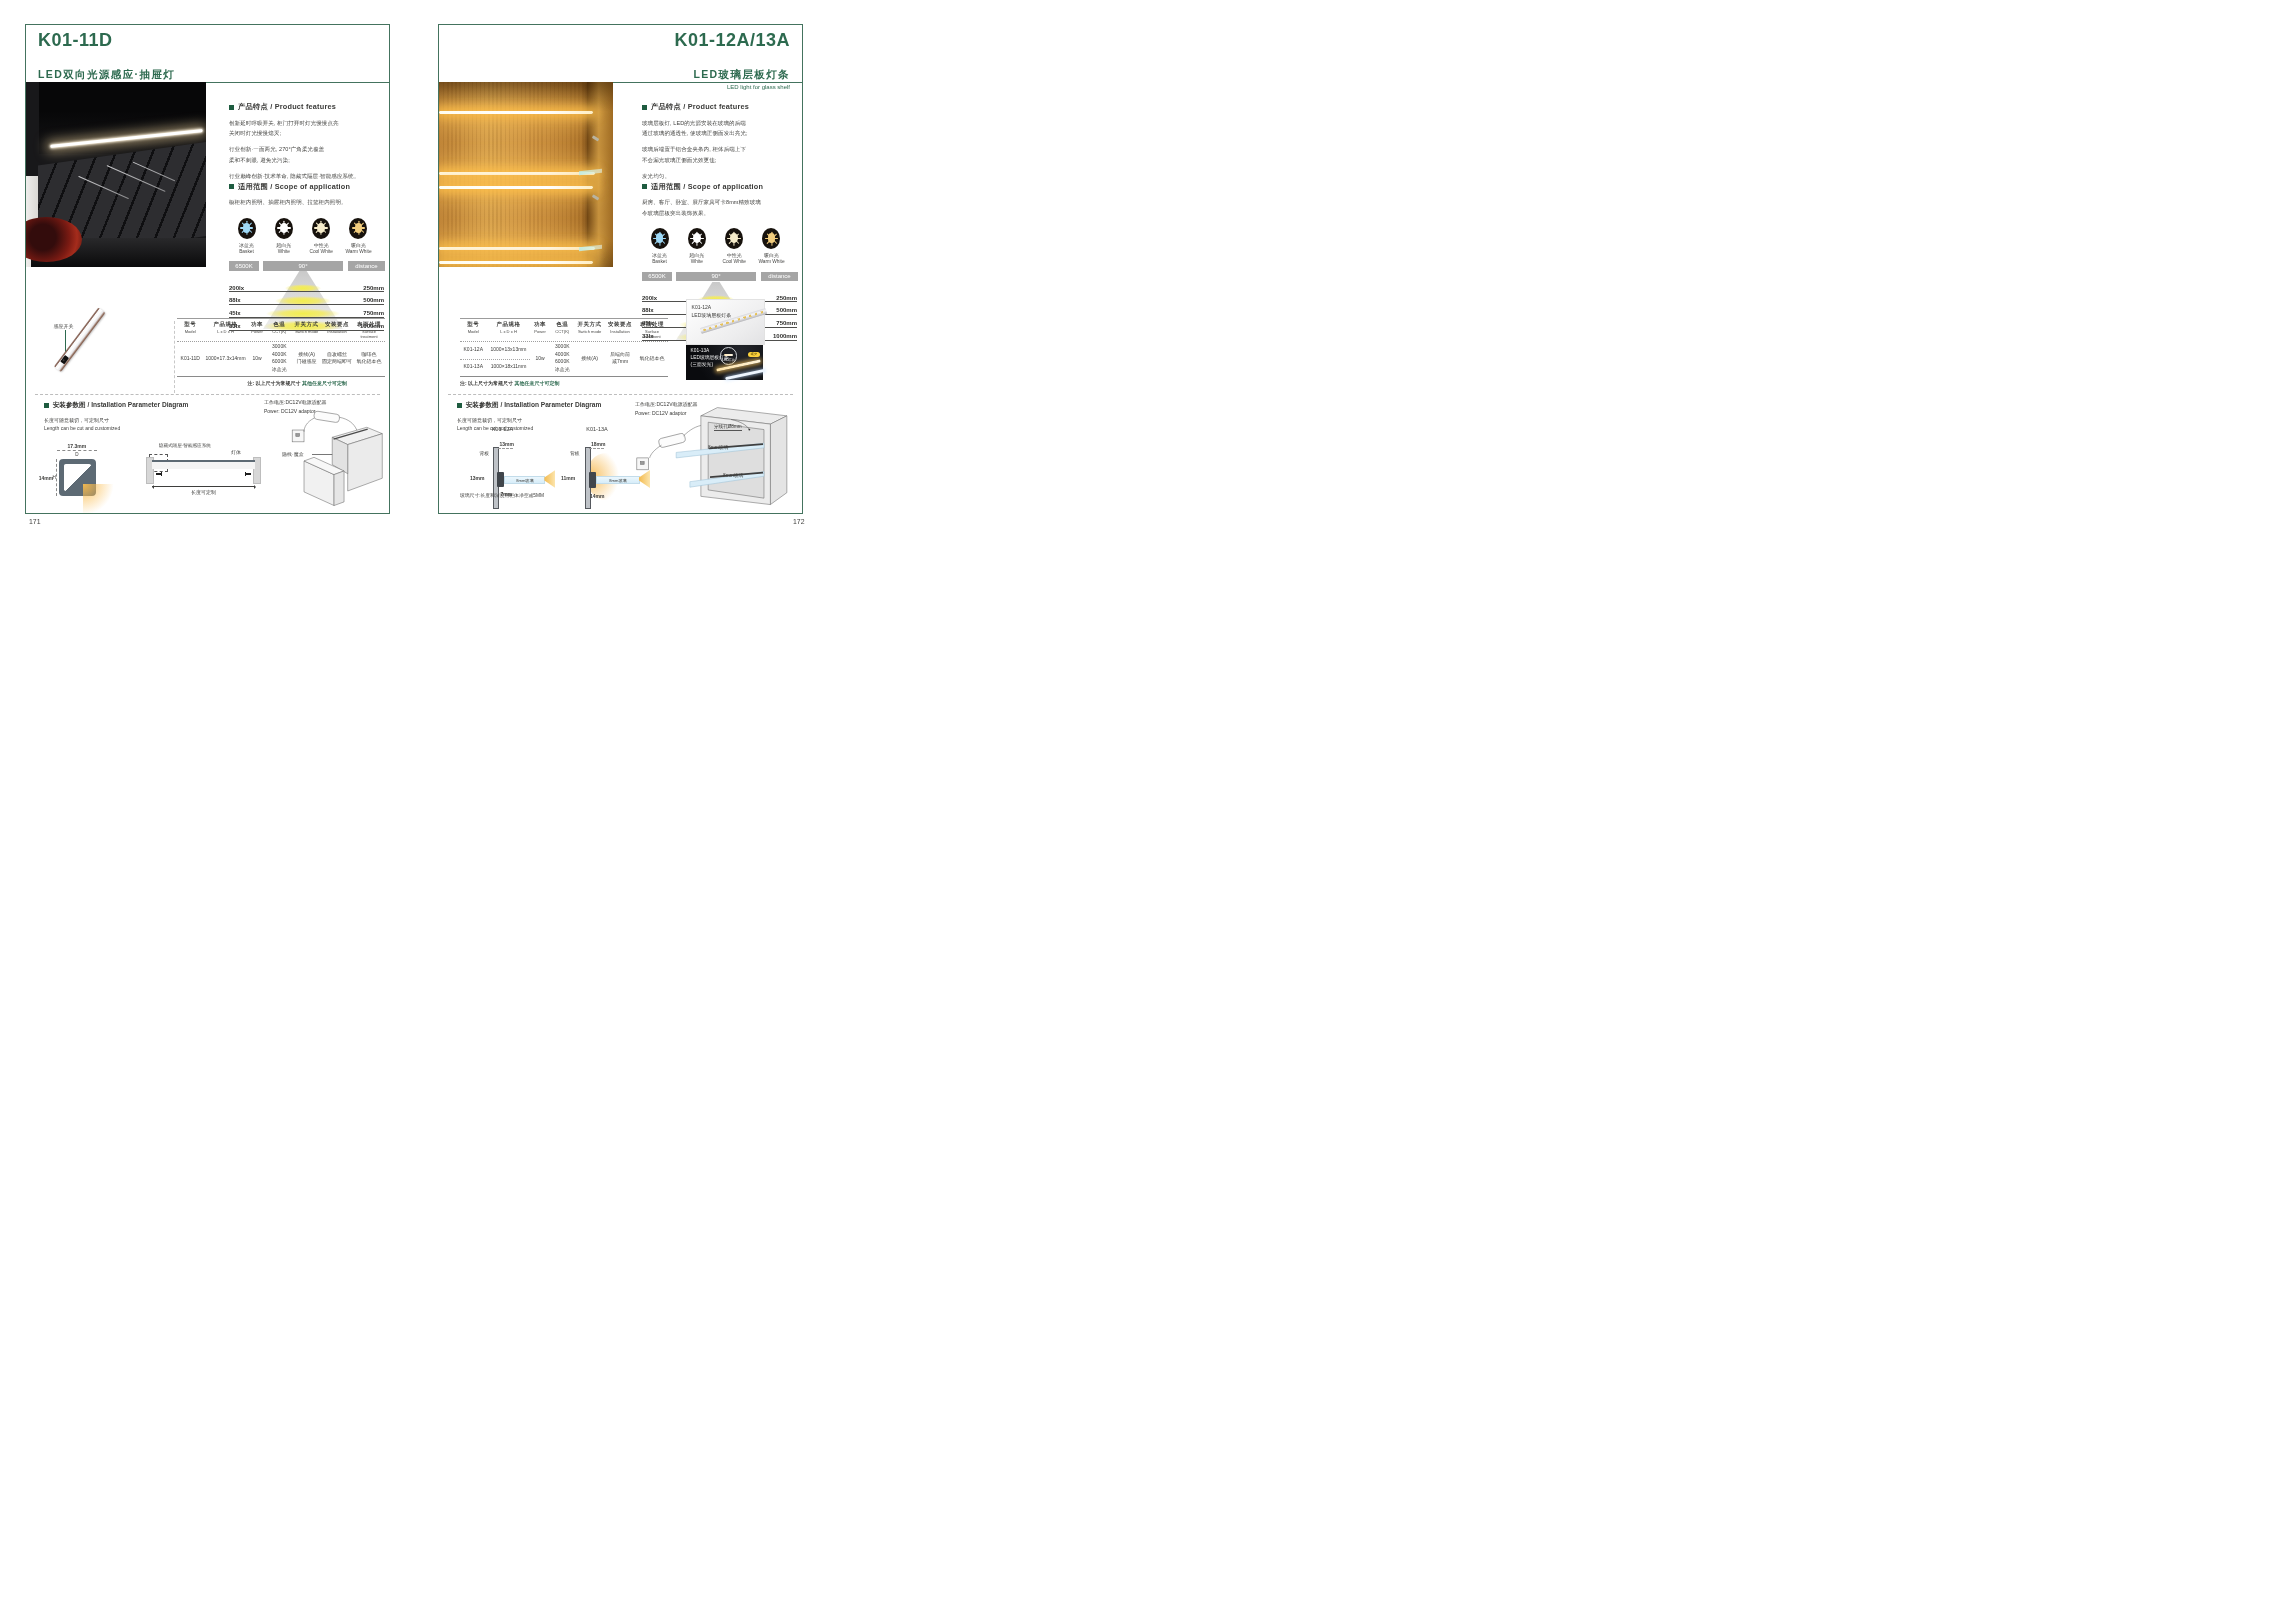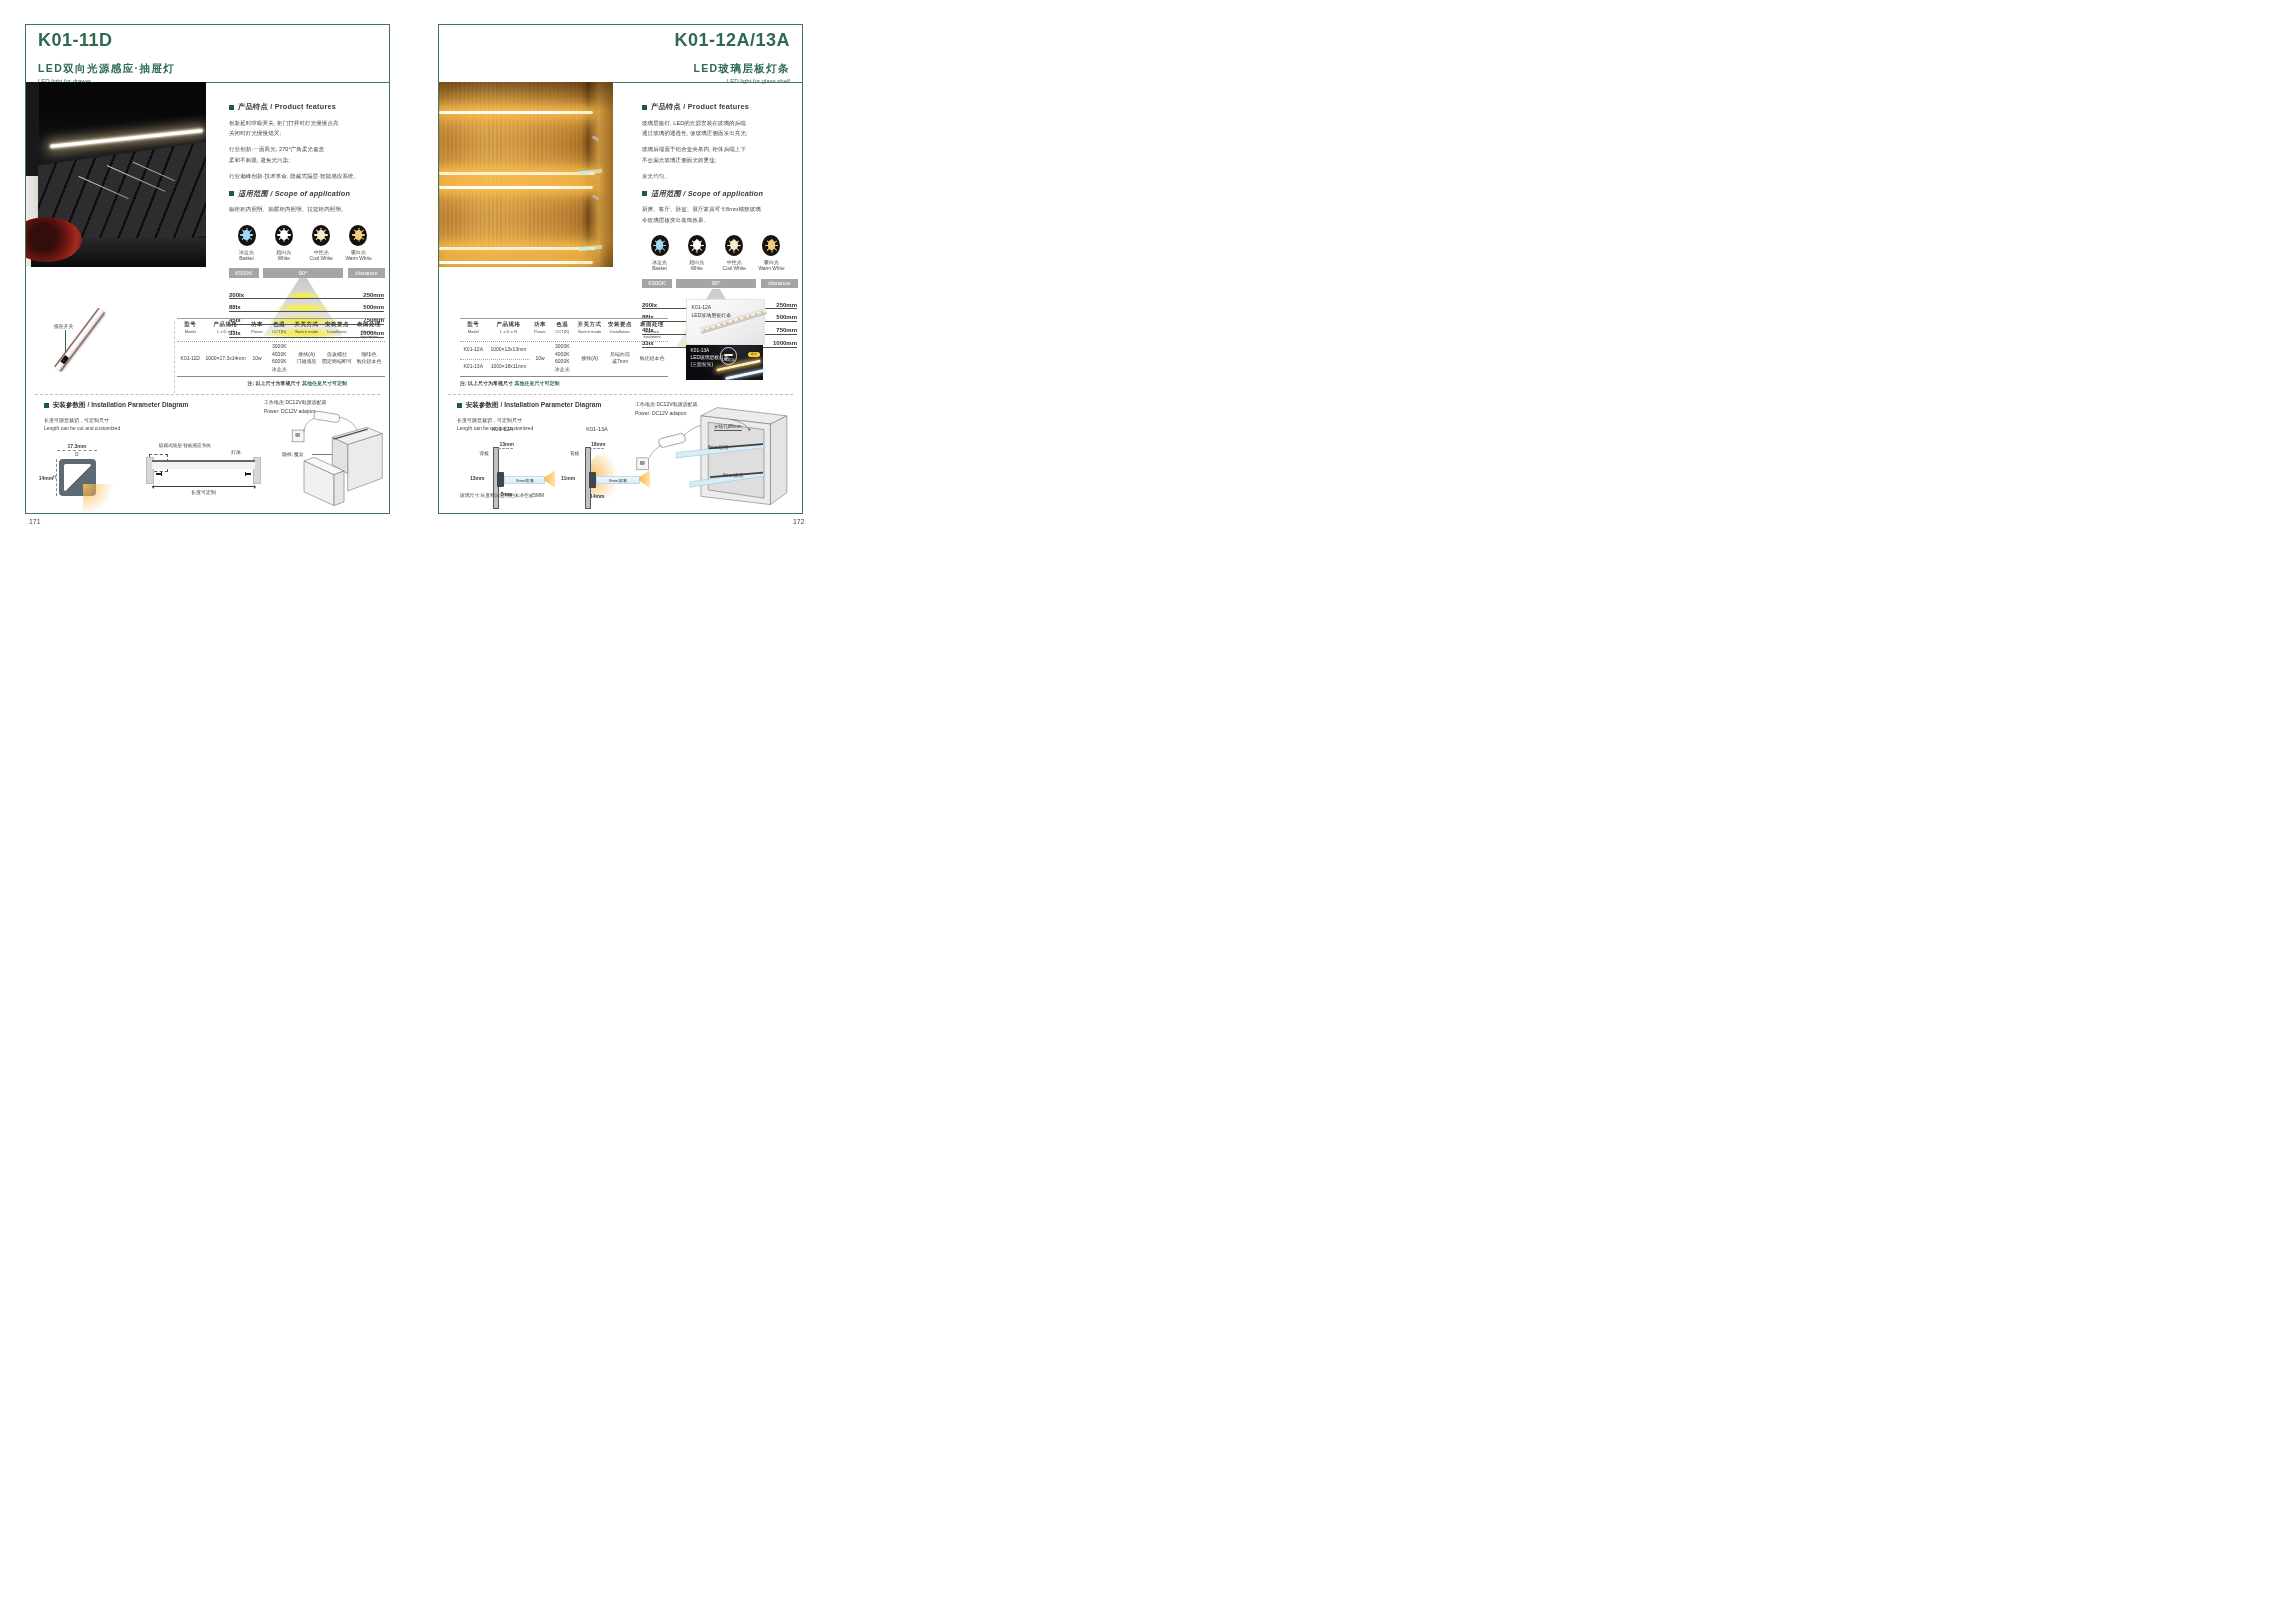--- a/index.html
+++ b/index.html
@@ -6,21 +6,21 @@
   #canvas{position:relative;width:827px;height:539px;background:#fff;
     font-family:"Liberation Sans","DejaVu Sans",sans-serif;color:#3c3c3a;overflow:hidden;}
   .page{position:absolute;top:24px;width:363px;height:488px;border:0.5px solid #44735e;background:#fff;overflow:hidden;}
   #page-171{left:25px;} #page-172{left:438px;}
 
   
   .page-head{position:absolute;top:6.4px;}
   #page-171 .page-head{left:12px;text-align:left;}
   #page-172 .page-head{right:12px;text-align:right;}
   .model-no{font-size:18px;font-weight:bold;color:#2d6a4f;letter-spacing:0.5px;line-height:1.05;}
-  .title-cn{font-size:10.5px;font-weight:bold;color:#2d6a4f;letter-spacing:1.4px;margin-top:12px;}
+  .title-cn{font-size:10.5px;font-weight:bold;color:#2d6a4f;letter-spacing:1.4px;margin-top:18px;}
   .title-en{font-size:6px;color:#2d6a4f;margin-top:1.4px;}
   .head-rule{position:absolute;left:0;right:0;top:57px;border-top:0.5px solid #44735e;}
 
   
   .photo{position:absolute;top:57px;left:0;height:185px;overflow:hidden;}
   #page-171 .photo{width:180px;background:#18181a;}
   #page-172 .photo{width:174px;}
   .dp-back{position:absolute;left:12.8px;top:0;width:167px;height:72px;background:linear-gradient(180deg,#070708 0 40%,#141416);}
   .dp-cab{position:absolute;left:0;top:94px;width:21px;height:91px;background:linear-gradient(90deg,#efeeec,#d7d5d1 65%,#6f6f6d);}
   .dp-strip{position:absolute;left:24px;top:55px;width:153px;height:3.2px;background:#fff;border-radius:1.4px;
@@ -39,21 +39,21 @@
   .sp-strip{position:absolute;left:0;height:2.7px;border-radius:1.4px;background:linear-gradient(90deg,#fffdf0,#ffffff 70%,#ffeec2);
     box-shadow:0 0 10px 3.7px rgba(255,190,70,.85),0 -7.3px 15.5px 4.6px rgba(255,200,95,.45),0 7.3px 15.5px 4.6px rgba(255,200,95,.45);}
   .sp-glass{position:absolute;height:4.1px;background:linear-gradient(90deg,rgba(190,235,225,.9),rgba(230,250,245,.55));transform:skewY(-6deg);}
   .sp-clamp{position:absolute;width:7.3px;height:3.2px;background:#b9b39f;border-radius:0.9px;transform:rotate(32deg);}
 
   
   .features{position:absolute;left:203px;top:77px;width:155px;}
   .sec-head{font-size:7.3px;font-weight:bold;color:#3a3a38;display:flex;align-items:center;gap:4.1px;letter-spacing:0.2px;}
   .bullet{width:5px;height:5px;background:#1e5c40;display:inline-block;flex:0 0 auto;}
   .fp{font-size:5.5px;line-height:1.85;color:#434340;margin:6px 0 0;letter-spacing:0.1px;}
-  .scope-head{margin-top:8px;font-style:italic;}
+  .scope-head{margin-top:1px;}
   .scope-text{margin-top:5.5px;}
 
   
   .modes{display:flex;margin-top:10px;width:147px;justify-content:space-between;}
   .mode{width:35px;text-align:center;}
   .mode-disc{position:relative;width:18px;height:21px;background:#17120d;border-radius:50%;margin:0 auto;}
   .ray{position:absolute;left:50%;top:50%;width:13.7px;height:1.2px;margin:-0.6px 0 0 -6.9px;border-radius:0.9px;display:block;}
   .r45{transform:rotate(45deg);} .r90{transform:rotate(90deg);} .r135{transform:rotate(135deg);}
   .core{position:absolute;left:50%;top:50%;width:7.8px;height:9.6px;margin:-4.8px 0 0 -3.9px;border-radius:50%;display:block;}
   .mode-cn{font-size:5px;margin-top:3.7px;color:#3f3f3d;}

